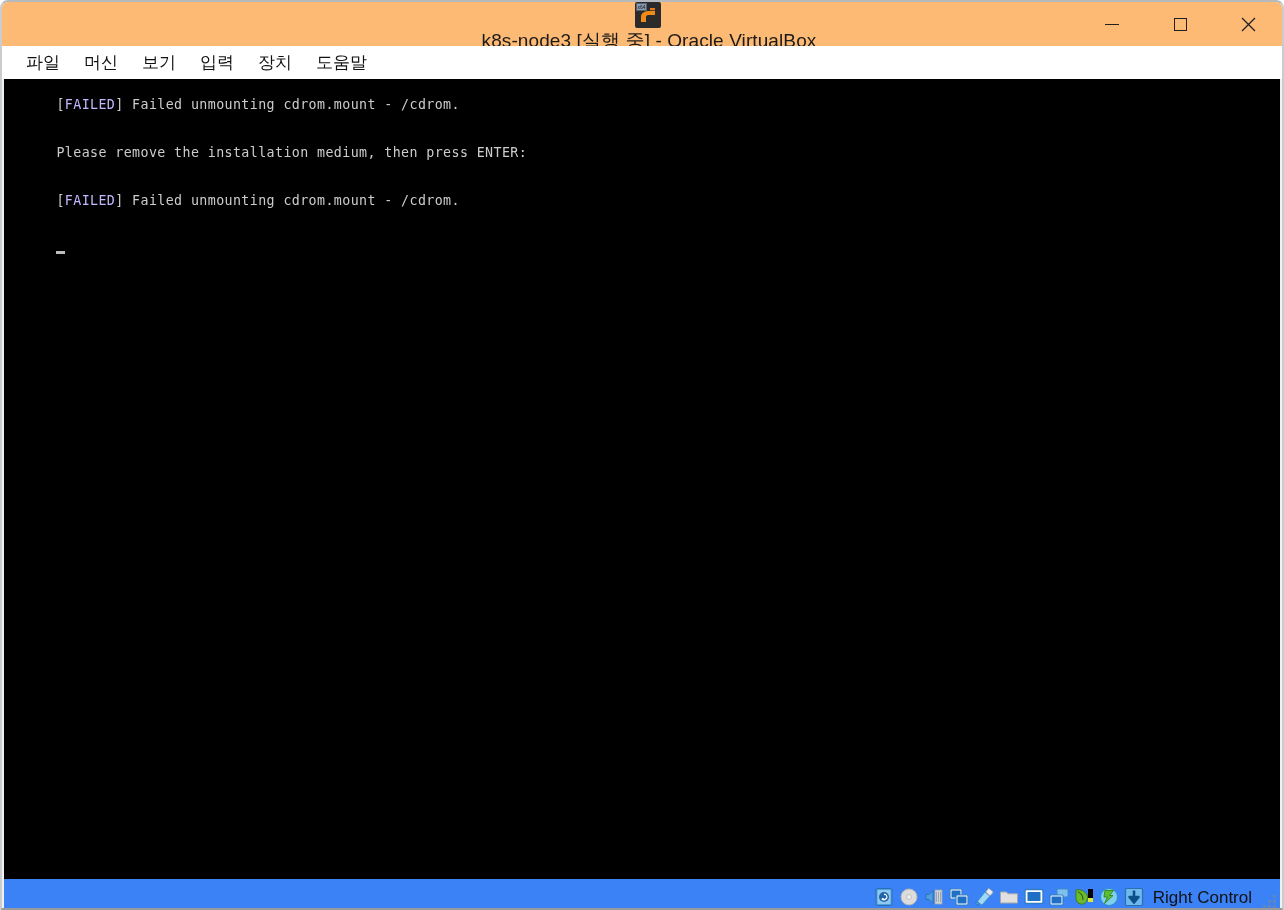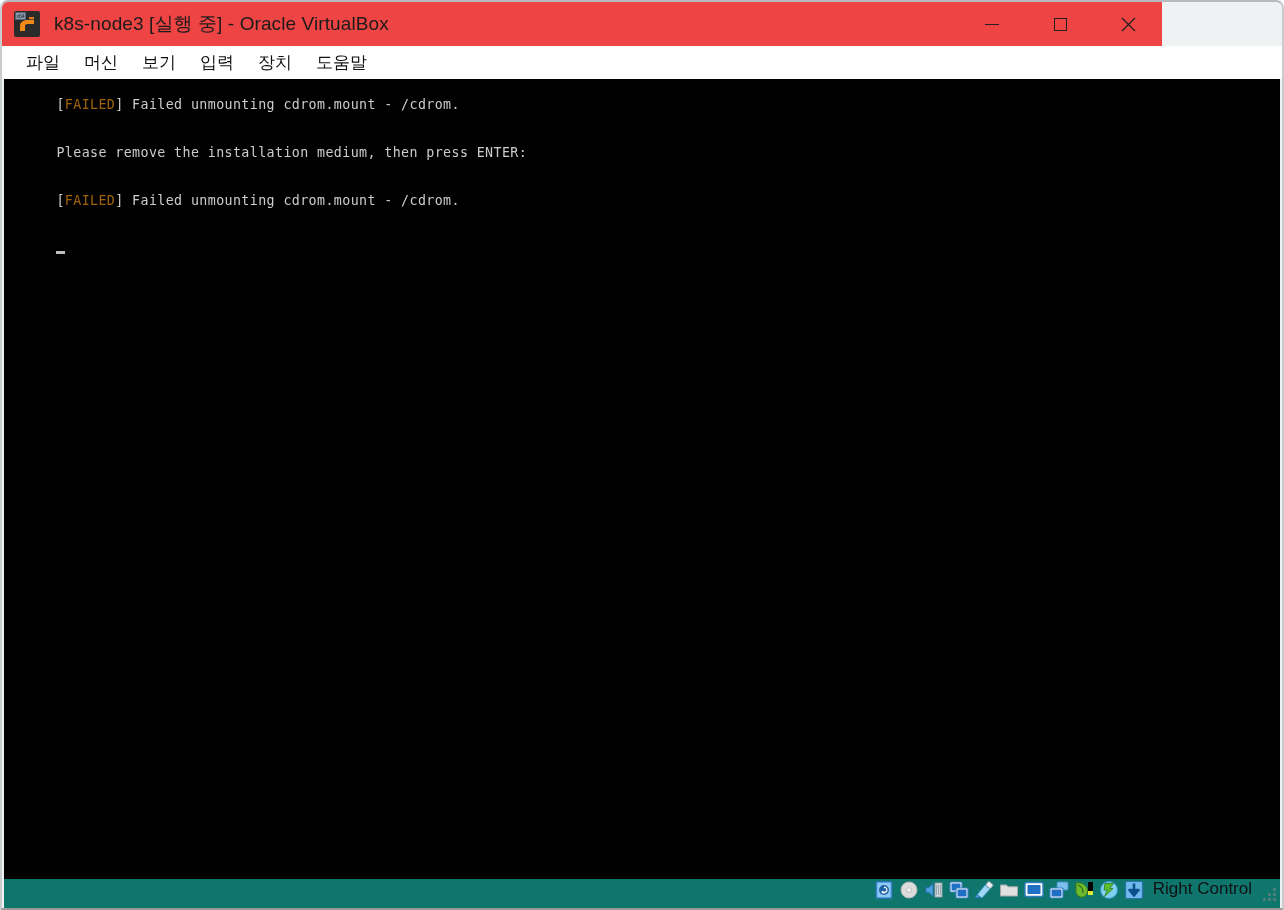--- a/index.html
+++ b/index.html
@@ -21,25 +21,26 @@
     border-right: 2px solid #c9cdcf;
     border-bottom: 2px solid #9a9a9a;
     border-radius: 8px 8px 2px 2px;
     overflow: hidden;
   }
 
   
   .titlebar {
     position: absolute;
     top: 0; left: 0;
-    width: 1160px;
+    width: 1280px;
     height: 44px;
-    background: #ef4444;
+    background: #fdba74;
     display: flex;
     align-items: center;
+    flex-direction: column;
   }
   .app-icon {
     width: 26px; height: 26px;
     margin-left: 12px;
     position: relative;
     background: #2b2b2b;
     border-radius: 2px;
     flex: 0 0 auto;
   }
   .app-icon .s-shape {
@@ -120,41 +121,41 @@
     padding: 2px 0 0 2px;
   }
   .term-line {
     font-family: "DejaVu Sans Mono", "Liberation Mono", monospace;
     font-size: 13.3px;
     line-height: 16px;
     color: #cccccc;
     white-space: pre;
     letter-spacing: 0.4px;
   }
-  .term-line .failed { color: #a16207; }
+  .term-line .failed { color: #c4b5fd; }
   .cursor {
     display: inline-block;
     width: 9px;
     height: 3px;
     background: #bdbdbd;
     vertical-align: baseline;
     margin-top: 10px;
   }
   .cursor-line { height: 16px; }
 
   
   .statusbar {
     position: absolute;
     left: 2px;
     top: 877px;
     width: 1276px;
     height: 29px;
-    background: #0f766e;
-    display: flex;
-    align-items: flex-start;
+    background: #3b82f6;
+    display: flex;
+    align-items: flex-end;
     justify-content: flex-end;
     padding-right: 4px;
   }
   .status-icons {
     display: flex;
     align-items: center;
     gap: 3px;
   }
   .sicon {
     width: 22px; height: 22px;

